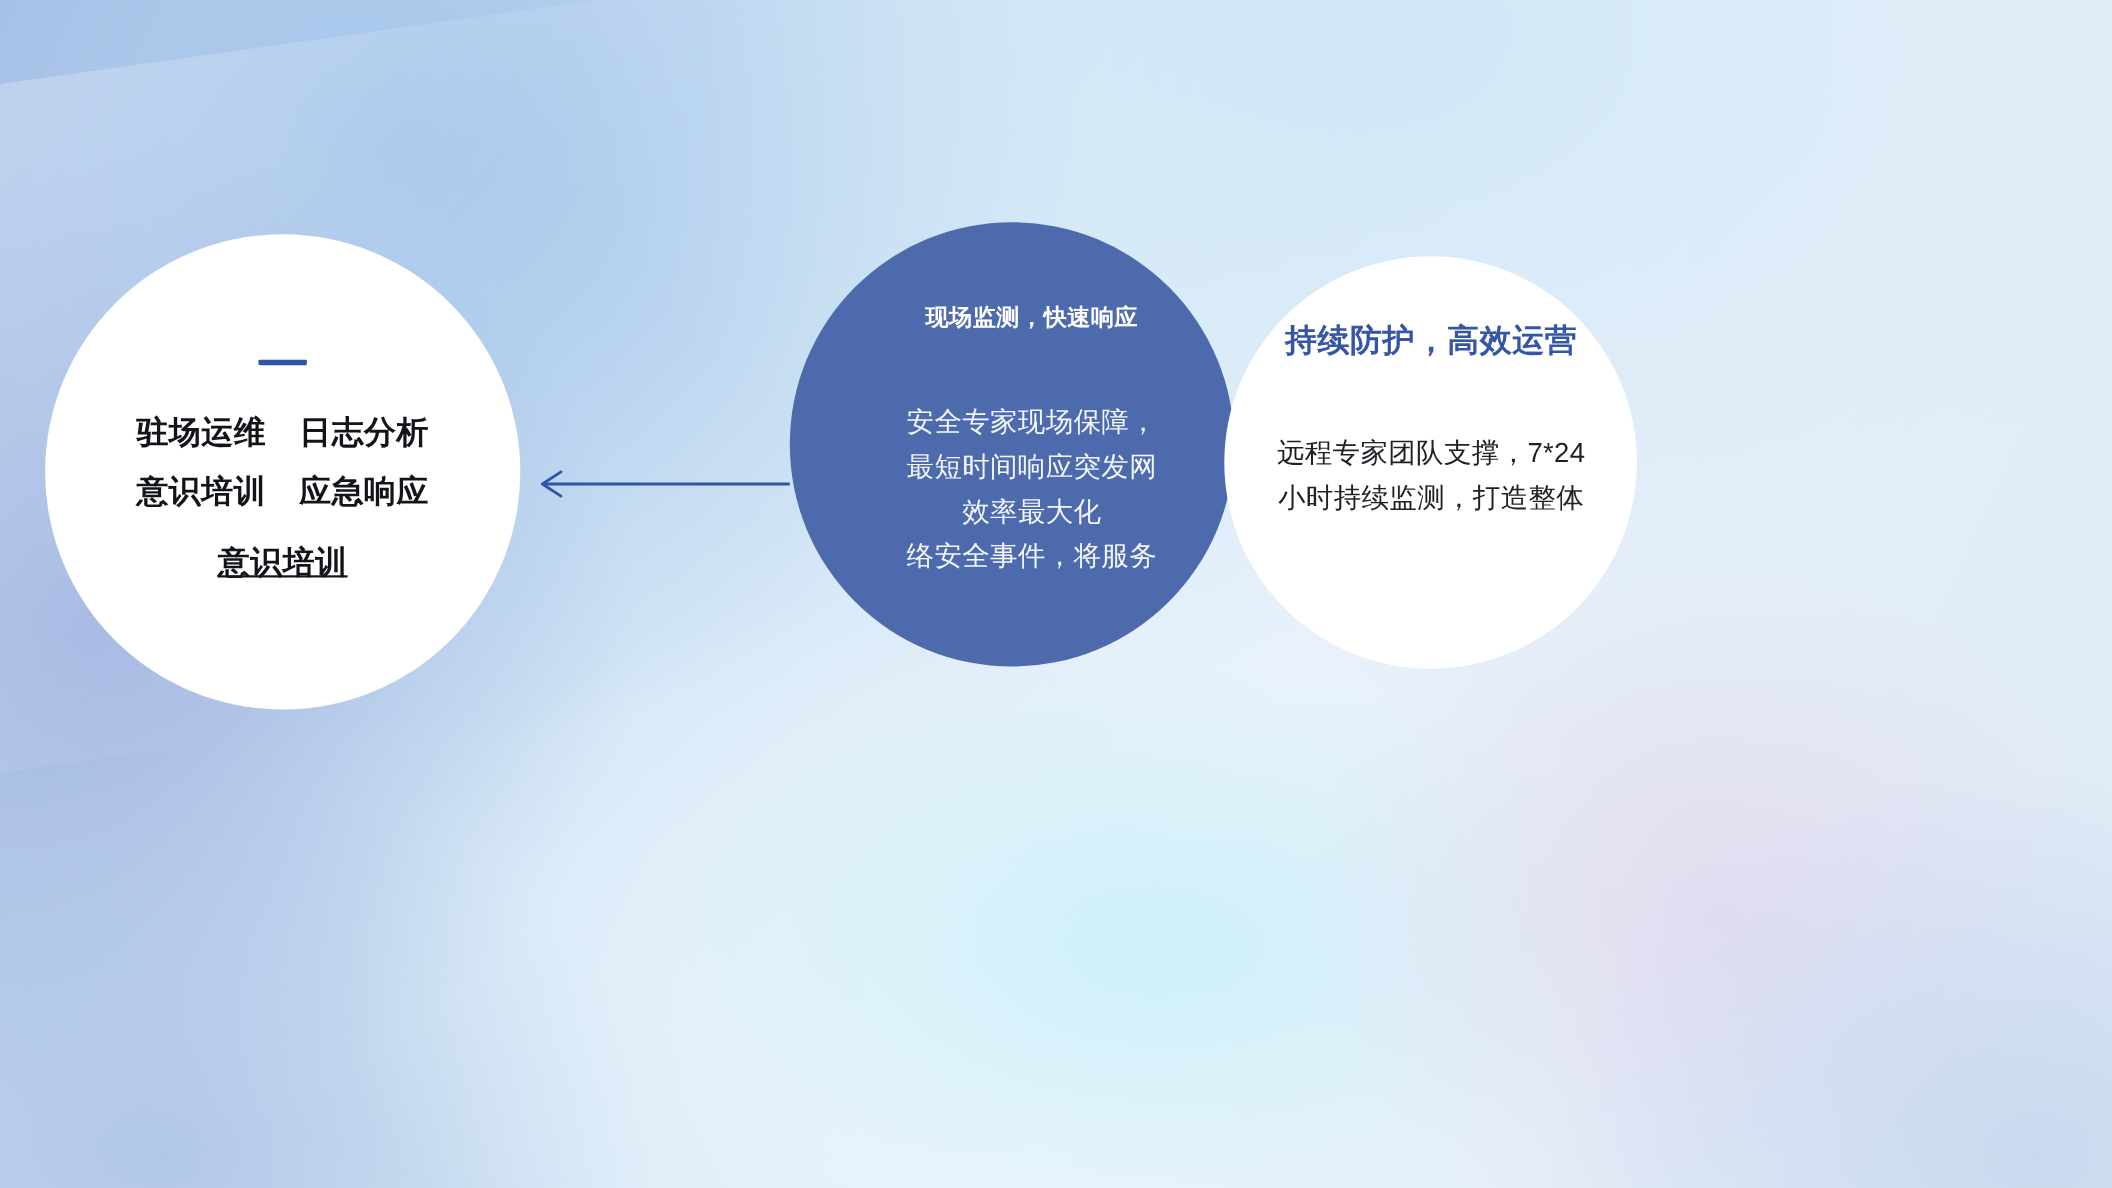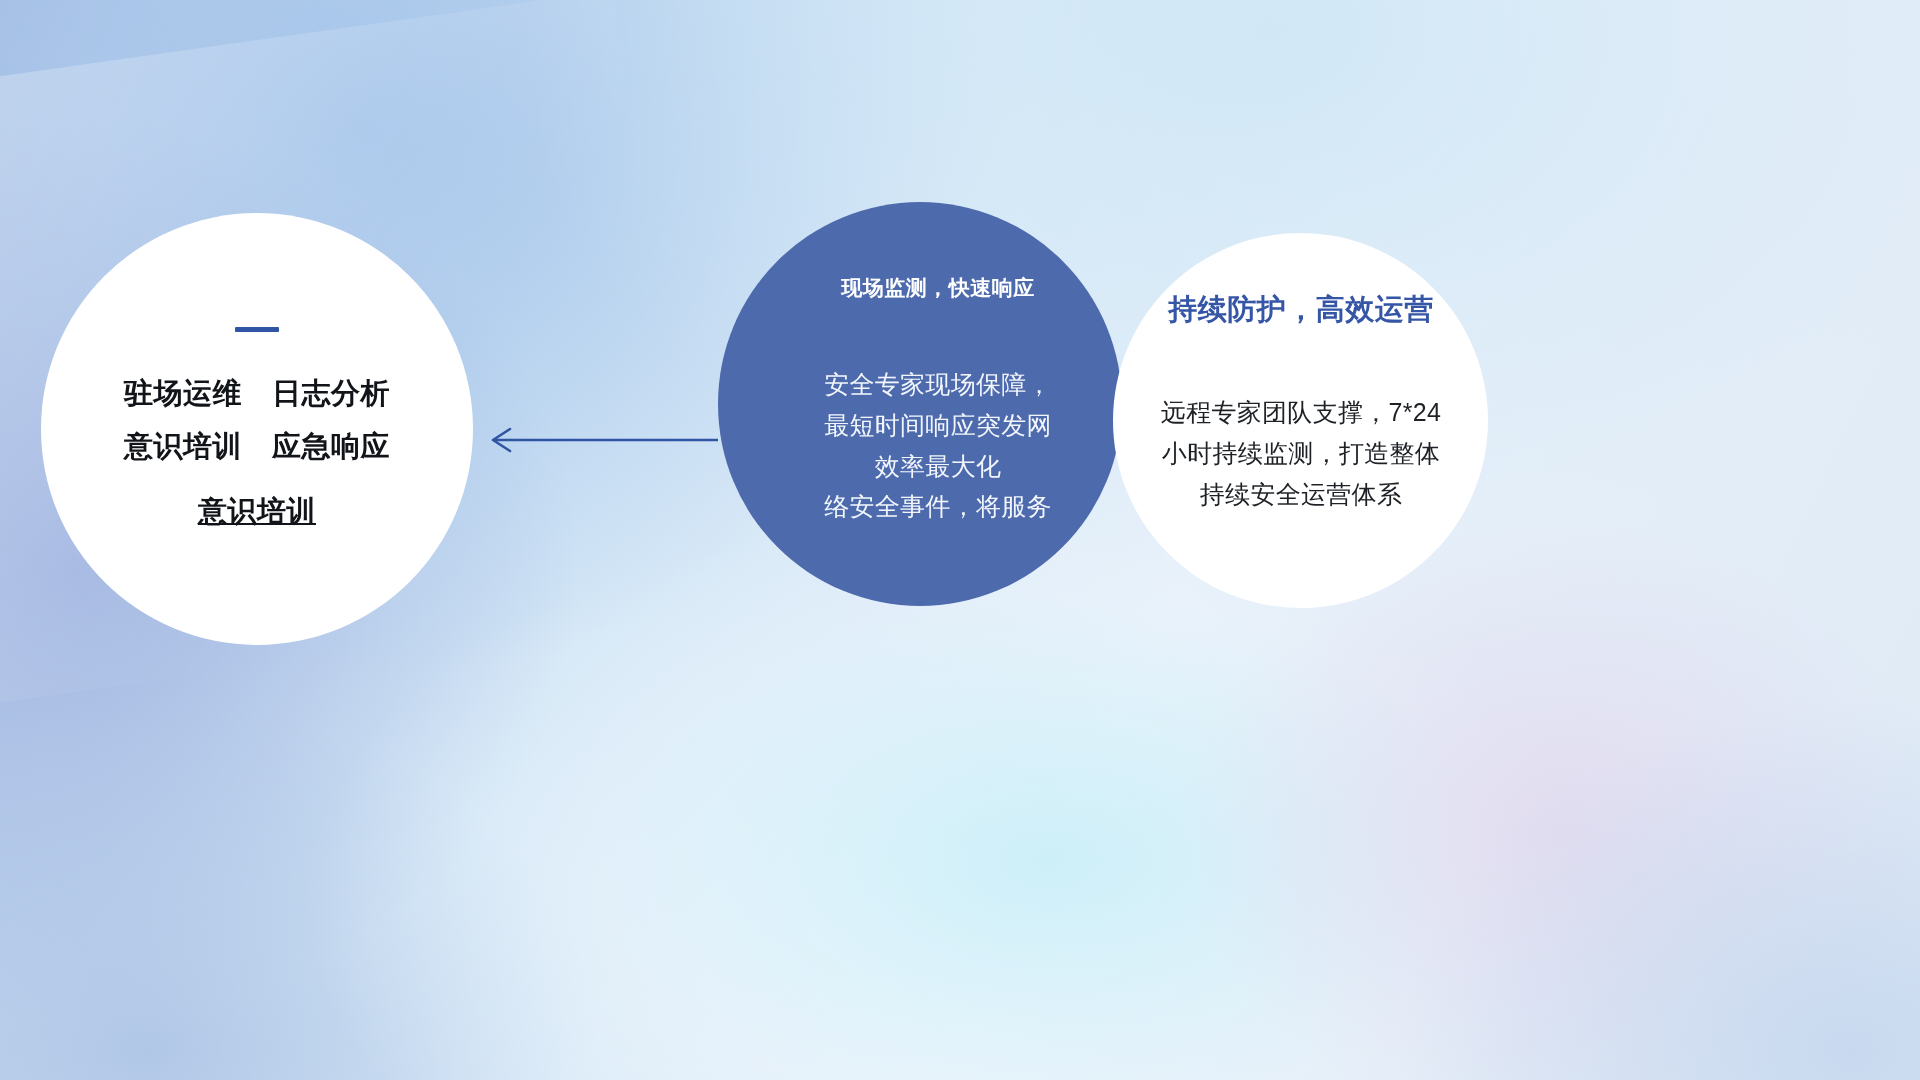--- a/index.html
+++ b/index.html
@@ -208,16 +208,15 @@
     </div>
   </div>
 </div>
 
 <div class="circle" id="circle-right">
   <div class="right-inner">
     <div class="right-heading">持续防护，高效运营</div>
     <div class="right-body">
       <div>远程专家团队支撑，7*24</div>
       <div>小时持续监测，打造整体</div>
-      <div>持续安全运营体系</div>
     </div>
   </div>
 </div>
 
 </body></html>

